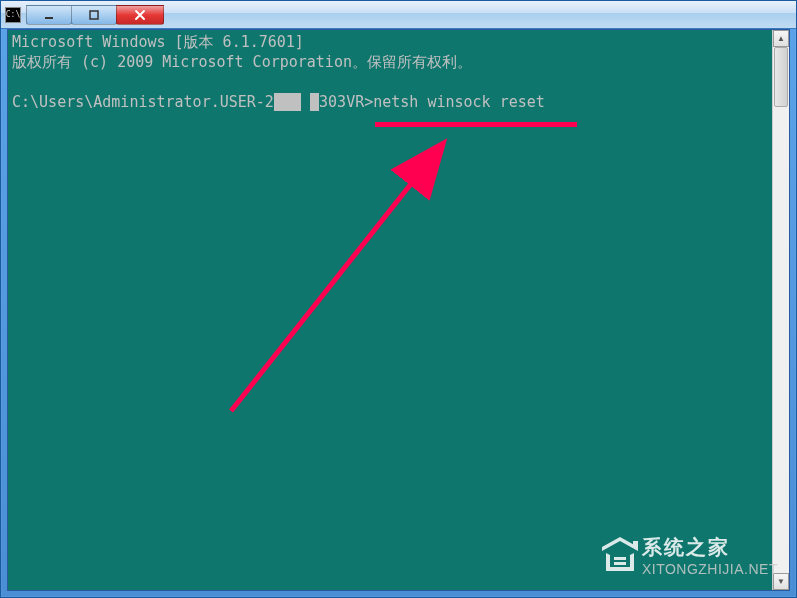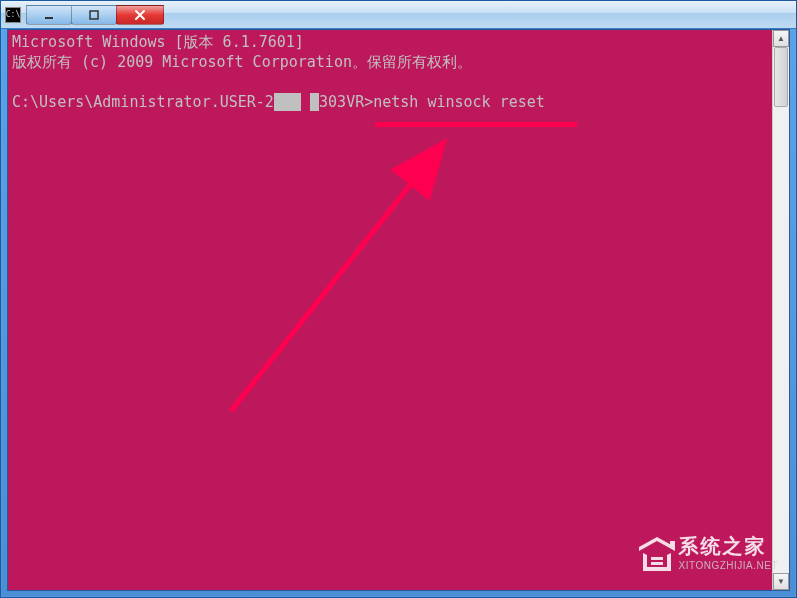--- a/index.html
+++ b/index.html
@@ -101,21 +101,21 @@
       left: 6px;
       right: 6px;
       bottom: 6px;
       background: #000;
       border: 1px solid #2a5a9e;
       display: flex;
     }
     
     .terminal {
       flex: 1;
-      background: #be185d;
+      background: #0f766e;
       color: #c0c0c0;
       font-family: "NSimSun", "Consolas", monospace;
       font-size: 15px;
       line-height: 20px;
       padding: 2px 4px;
       white-space: pre;
       overflow: hidden;
     }
     
     .terminal-line {
@@ -175,20 +175,21 @@
       position: absolute;
       z-index: 10;
       pointer-events: none;
     }
     
     .watermark {
       position: absolute;
       bottom: 20px;
       right: 18px;
       display: flex;
+      align-items: center;
       z-index: 20;
       opacity: 0.85;
     }
     
     .watermark-logo {
       width: 44px;
       height: 44px;
     }
     
     .watermark-text {
@@ -197,21 +198,21 @@
       color: #fff;
     }
     
     .watermark-title {
       font-size: 20px;
       font-weight: bold;
       letter-spacing: 2px;
     }
     
     .watermark-url {
-      font-size: 10px;
+      font-size: 14px;
       letter-spacing: 0.5px;
       color: #ccc;
     }
   </style>
 </head>
 <body>
 
 <div class="window">
 
   <div class="titlebar">

